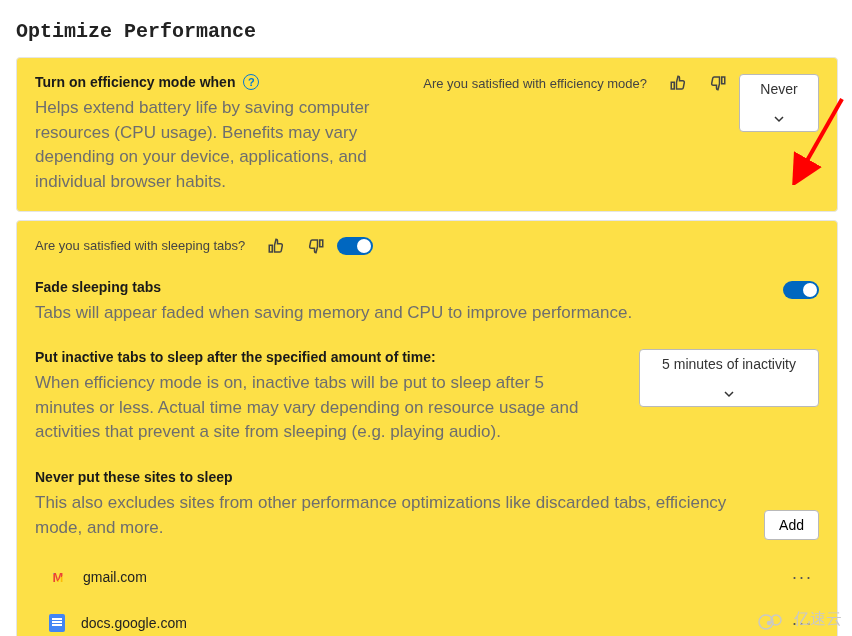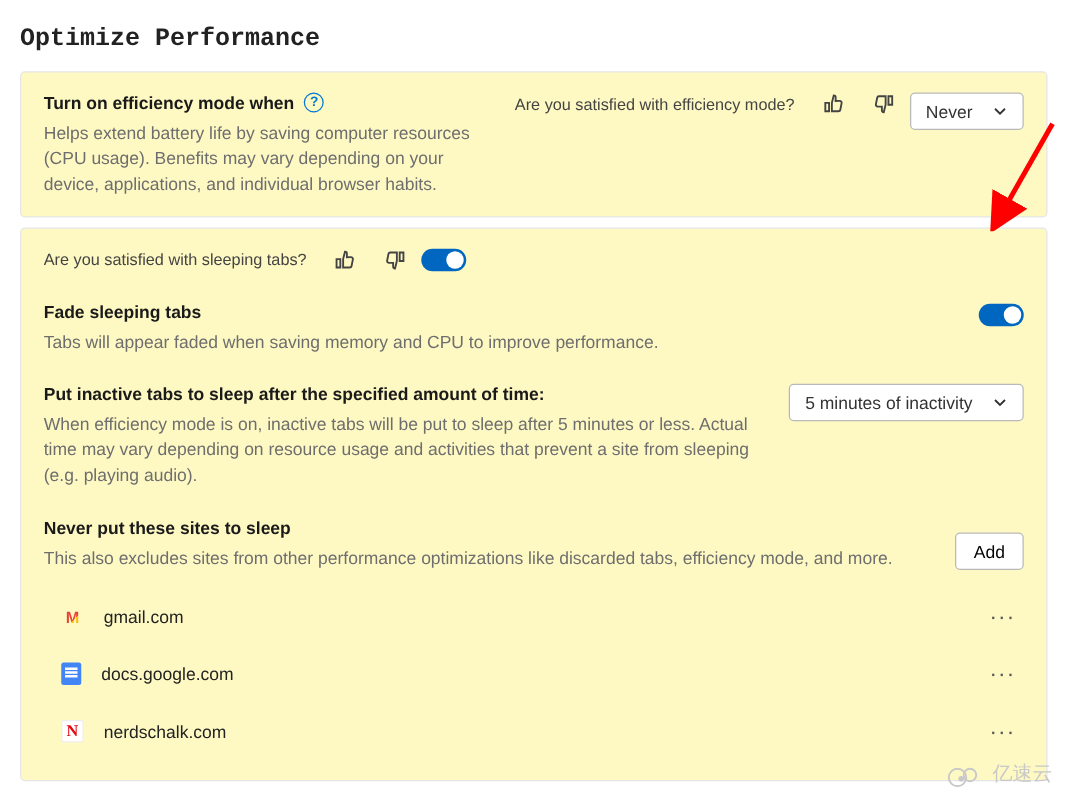--- a/index.html
+++ b/index.html
@@ -18,21 +18,21 @@
   .page-title {
     font-size: 20px;
     font-weight: 600;
     margin: 0 0 14px 0;
     color: #222;
     font-family: Liberation Mono, monospace;
   }
   .card {
     border: 1px solid #e5e5e5;
     border-radius: 4px;
-    background: #fef9c3;
+    background: #fde047;
     margin-bottom: 8px;
     padding: 16px 18px;
   }
   .section-row {
     display: flex;
     align-items: flex-start;
     gap: 12px;
   }
   .section-main { flex: 1; min-width: 0; }
   .section-title {
@@ -48,21 +48,21 @@
     border-radius: 50%;
     color: #0078d4;
     font-size: 11px;
     display: inline-flex;
     align-items: center;
     justify-content: center;
     font-weight: 600;
   }
   .section-desc {
     color: #6e6e6e;
-    font-size: 14px;
+    font-size: 17px;
     margin-top: 6px;
     line-height: 1.45;
     max-width: 430px;
   }
   .section-desc a, .link { color: #0067b8; text-decoration: underline; }
   .feedback-group {
     display: flex;
     align-items: center;
     gap: 22px;
     color: #444;
@@ -79,20 +79,21 @@
     padding: 6px 12px;
     font-size: 14px;
     color: #333;
     background: #fff;
     display: inline-flex;
     align-items: center;
     gap: 16px;
     cursor: pointer;
     min-width: 80px;
     justify-content: space-between;
+    flex-direction: column;
   }
   .select-wide { min-width: 180px; }
   .chevron {
     width: 12px; height: 12px;
   }
   .toggle {
     width: 36px; height: 18px;
     border-radius: 9px;
     background: #0067c0;
     position: relative;

